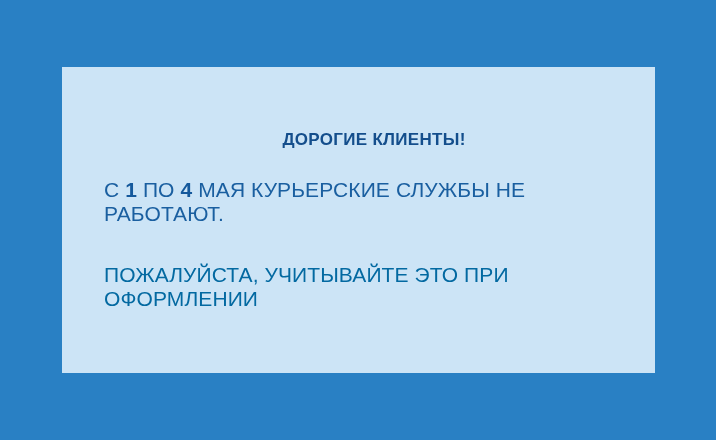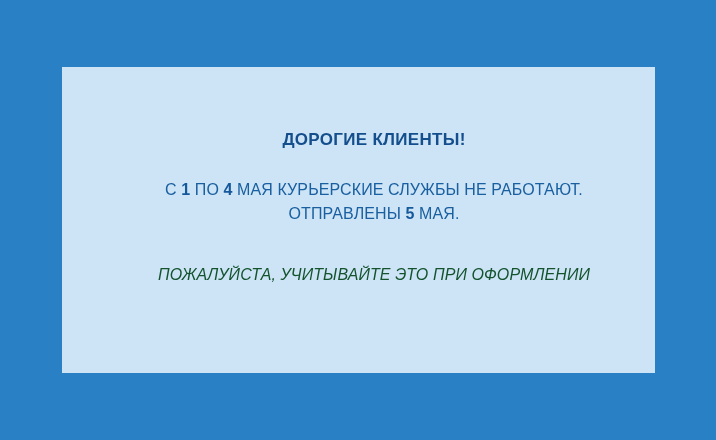--- a/index.html
+++ b/index.html
@@ -53,25 +53,25 @@
     font-weight: bold;
     letter-spacing: 0.3px;
     color: #144e8c;
     text-align: center;
     text-transform: uppercase;
   }
 
   .notice-paragraph {
     margin: 0;
     padding: 0;
-    font-size: 16px;
+    font-size: 21px;
     line-height: 23.5px;
     font-weight: normal;
     color: #1a5fa0;
-    text-align: center;
+    text-align: left;
     letter-spacing: 0.1px;
     text-transform: uppercase;
     white-space: pre-line;
   }
 
   .paragraph-main {
     margin-top: 28px;
   }
 
   .paragraph-footer {
@@ -90,19 +90,19 @@
 </style>
 </head>
 <body>
 
 <div class="banner" style="background: rgb(41, 128, 196);">
   <div class="notice-card" style="background: rgb(204, 228, 246);">
     <div class="card-inner">
 
       <h1 class="notice-heading" style="color: rgb(20, 78, 140);">ДОРОГИЕ КЛИЕНТЫ!</h1>
 
-      <p class="notice-paragraph paragraph-main" style="color: rgb(26, 95, 160);"><span class="line"><span>С </span><b>1</b><span> ПО </span><b>4</b><span> МАЯ КУРЬЕРСКИЕ СЛУЖБЫ НЕ РАБОТАЮТ.</span></span><span class="line"><span>ОТПРАВЛЕНЫ </span><b>5</b><span> МАЯ.</span></span></p>
+      <p class="notice-paragraph paragraph-main" style="color: rgb(26, 95, 160);"><span class="line"><span>С </span><b>1</b><span> ПО </span><b>4</b><span> МАЯ КУРЬЕРСКИЕ СЛУЖБЫ НЕ РАБОТАЮТ.</span></span></p>
 
-      <p class="notice-paragraph paragraph-footer" style="color: #14532d; font-style: italic;"><span class="line"><span>ПОЖАЛУЙСТА, УЧИТЫВАЙТЕ ЭТО ПРИ ОФОРМЛЕНИИ</span></span></p>
+      <p class="notice-paragraph paragraph-footer" style="color: #0369a1;"><span class="line"><span>ПОЖАЛУЙСТА, УЧИТЫВАЙТЕ ЭТО ПРИ ОФОРМЛЕНИИ</span></span></p>
 
     </div>
   </div>
 </div>
 
 </body></html>

